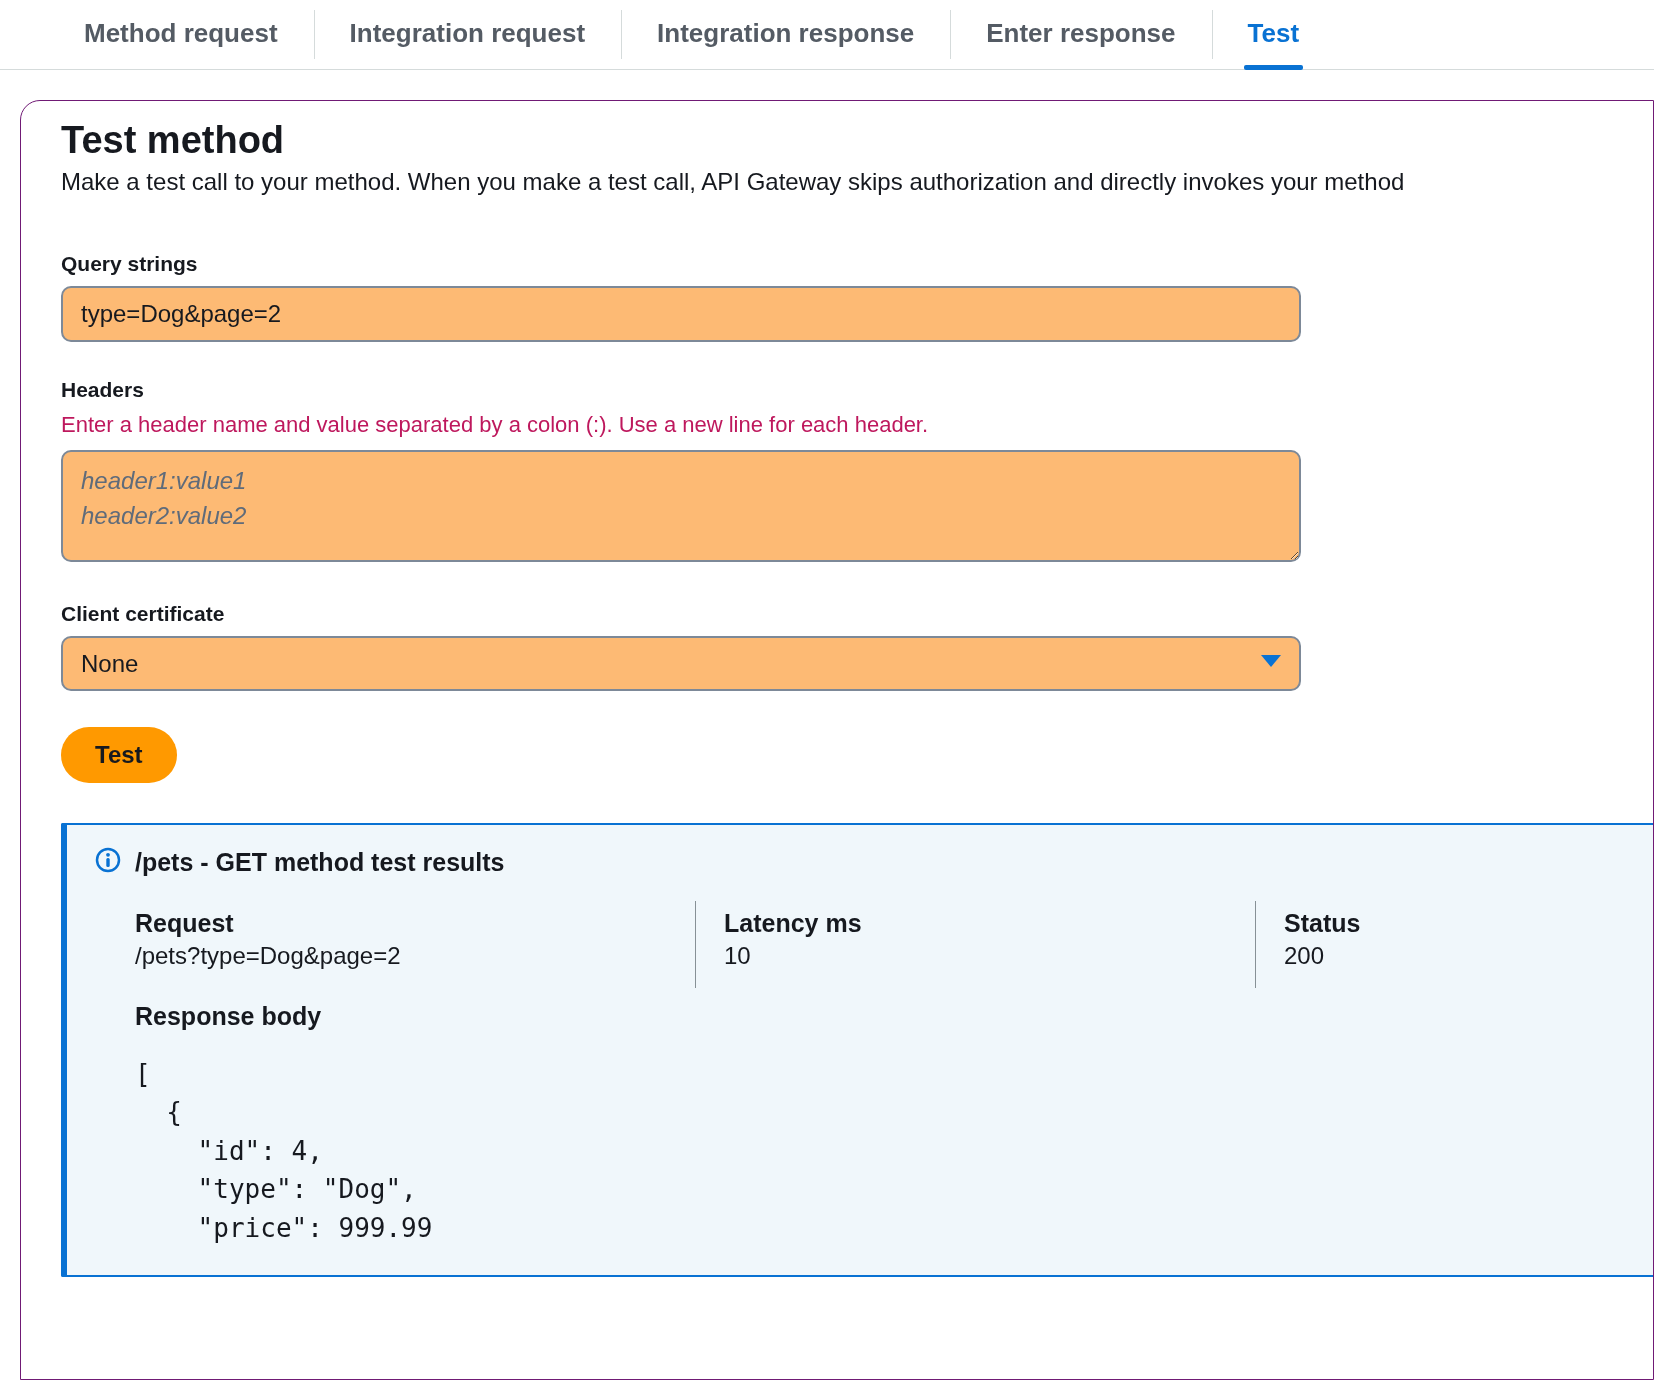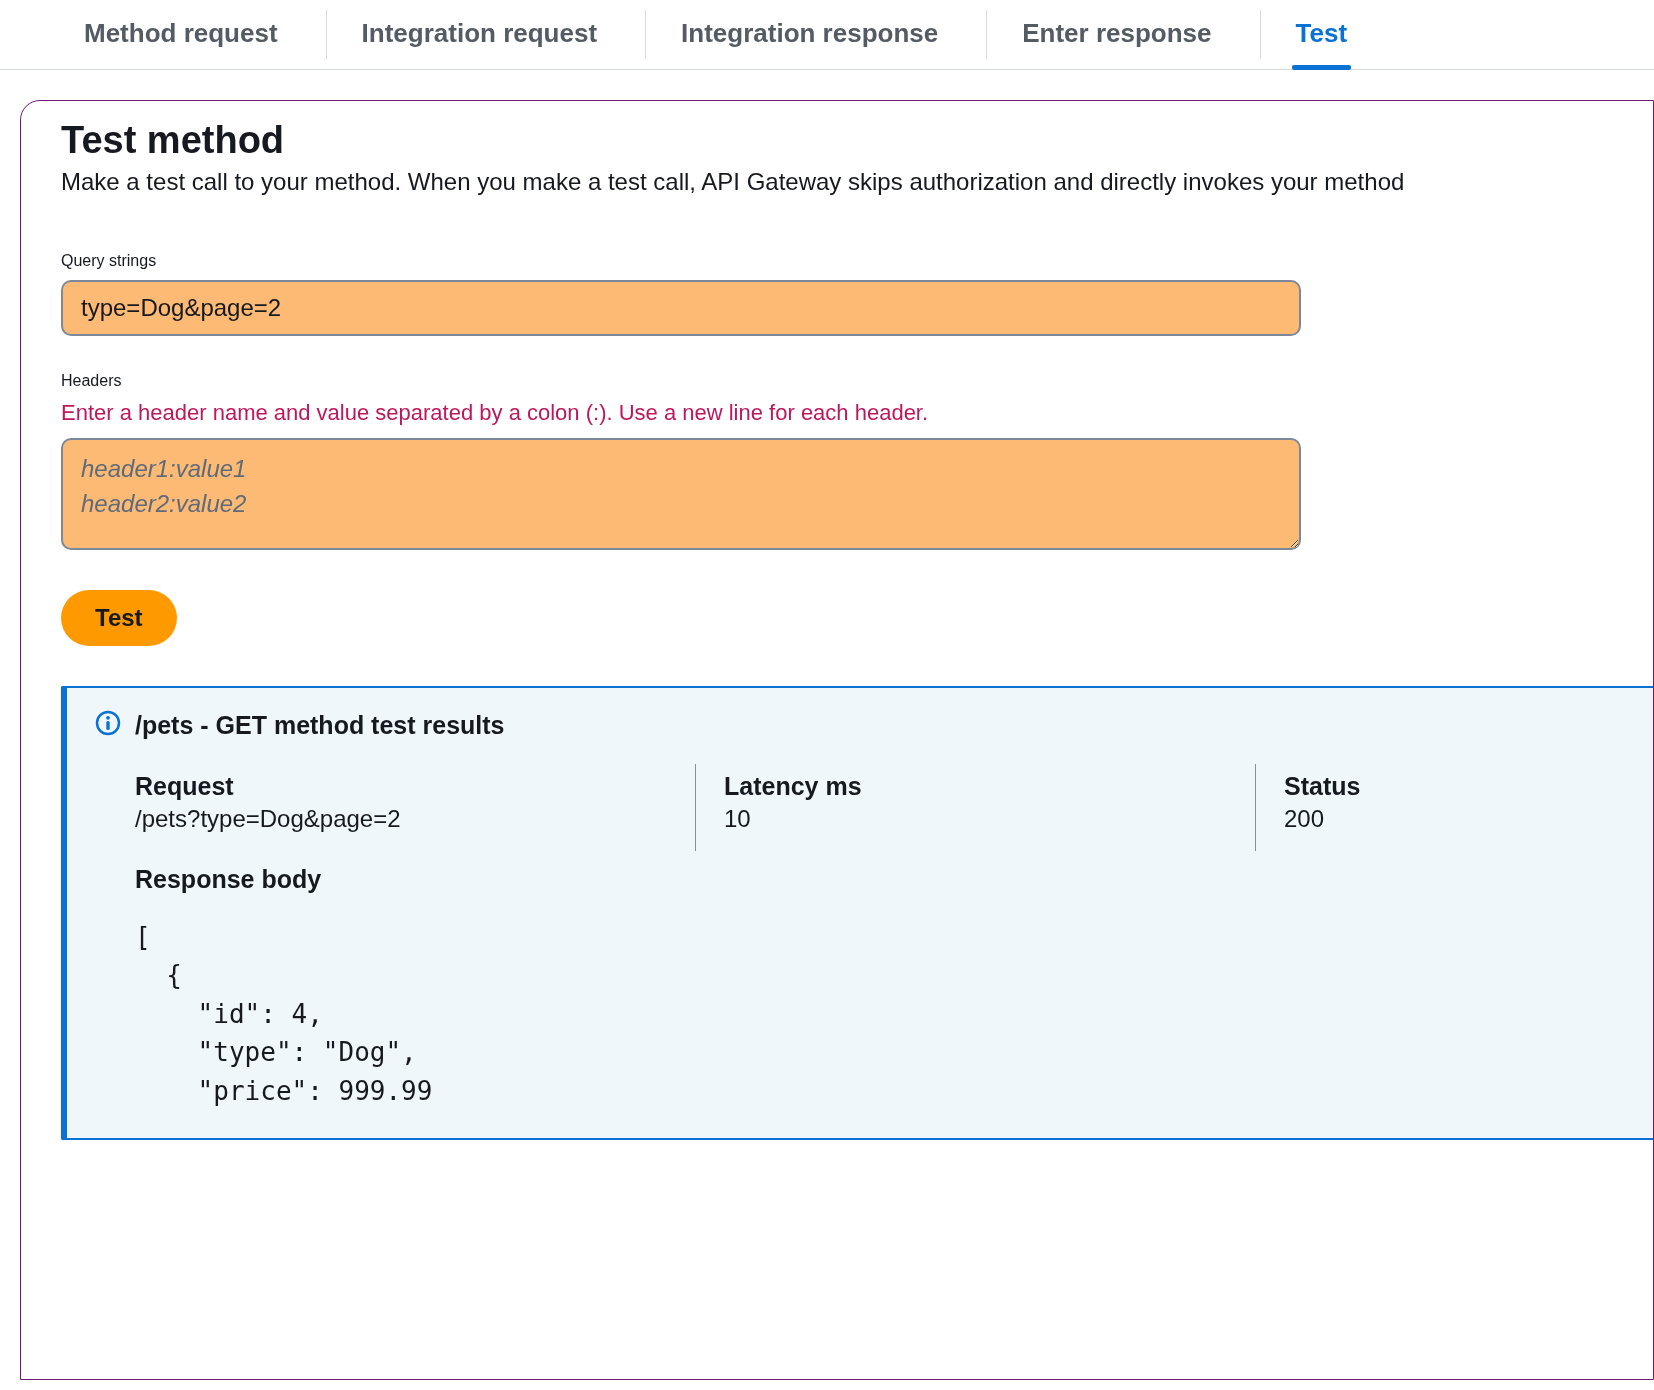--- a/index.html
+++ b/index.html
@@ -12,21 +12,21 @@
     height: 1390px;
     overflow: hidden;
   }
 
   
   .tabs {
     display: flex;
     align-items: stretch;
     border-bottom: 1px solid #d5dbdb;
     padding-left: 48px;
-    gap: 12px;
+    gap: 0;
   }
   .tab {
     position: relative;
     padding: 18px 36px 20px 36px;
     font-size: 26px;
     font-weight: 700;
     color: #545b64;
     cursor: pointer;
     user-select: none;
   }
@@ -62,22 +62,22 @@
     font-weight: 800;
     margin: 2px 0 6px 0;
   }
   .subtitle {
     font-size: 24px;
     color: #16191f;
     margin-bottom: 56px;
     white-space: nowrap;
   }
   .field-label {
-    font-size: 16px;
-    font-weight: 400;
+    font-size: 21px;
+    font-weight: 700;
     margin-bottom: 10px;
     margin-top: 22px;
   }
   .field-help {
     font-size: 22px;
     color: #be185d;
     margin-bottom: 12px;
   }
   .text-input, .text-area, .select {
     width: 1240px;
@@ -191,20 +191,33 @@
 
   
   <div class="section-gap">
     <div class="field-label">Headers</div>
     <div class="field-help">Enter a header name and value separated by a colon (:). Use a new line for each header.</div>
     <textarea class="text-area" placeholder="header1:value1
 header2:value2" style=""></textarea>
   </div>
 
   
+  <div class="section-gap">
+    <div class="field-label">Client certificate</div>
+    <div class="select-wrap">
+      <select class="select">
+        <option>None</option>
+      </select>
+      <span class="select-caret">
+        <svg width="20" height="14" viewBox="0 0 20 14">
+            <polygon points="0,0 20,0 10,12" fill="#0972d3"></polygon>
+          </svg>
+      </span>
+    </div>
+  </div>
 
   
   <button class="btn-primary">Test</button>
 
   
   <div class="alert">
     <div class="alert-head">
       <span class="info-icon">
         <svg width="26" height="26" viewBox="0 0 26 26">
           <circle cx="13" cy="13" r="11" fill="none" stroke="#0972d3" stroke-width="2.5"></circle>

